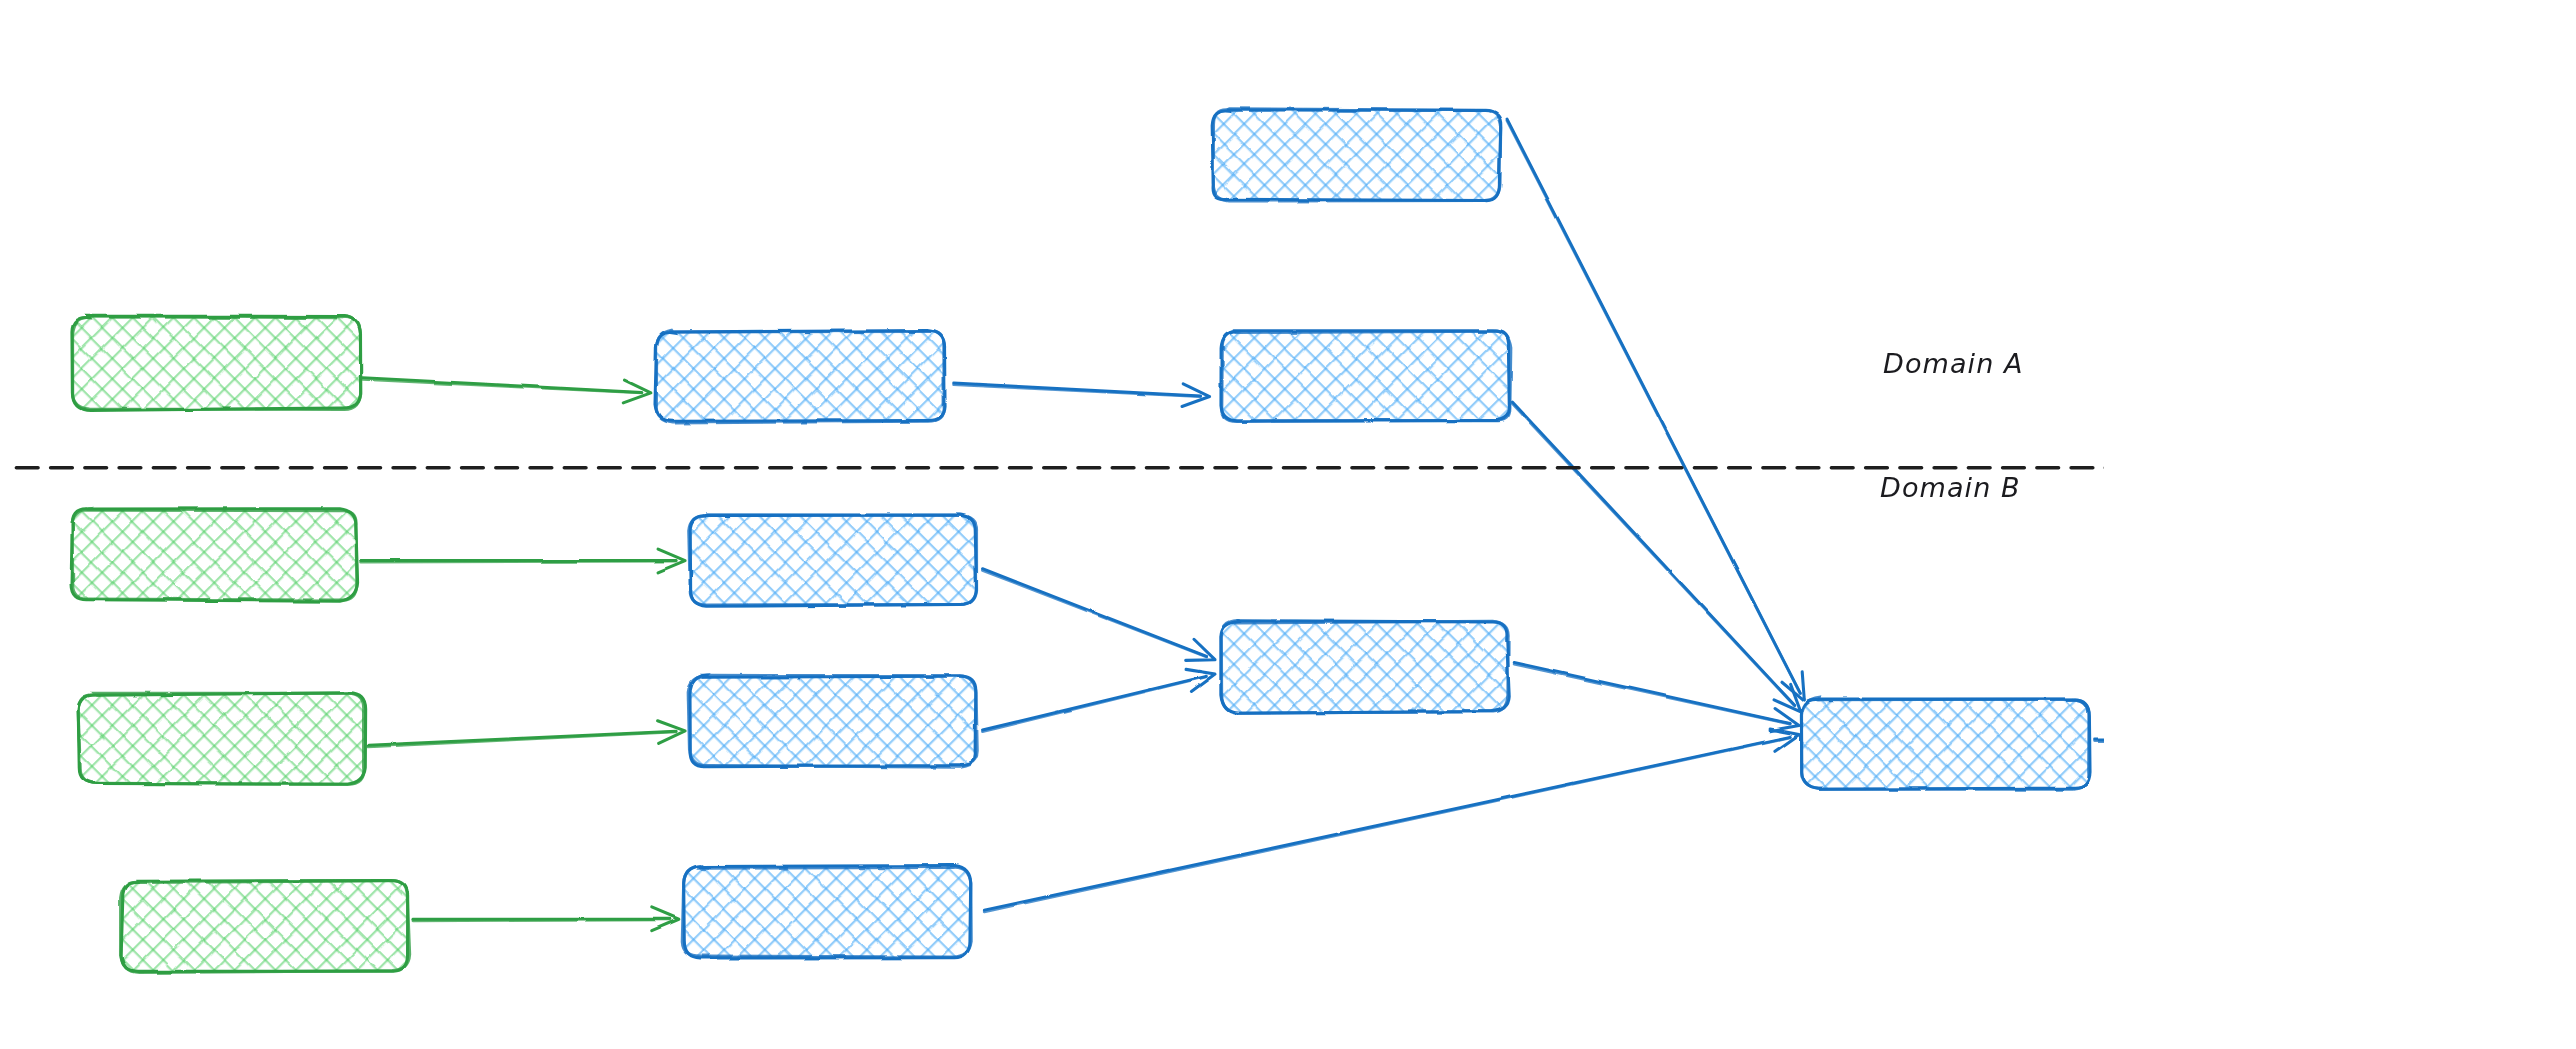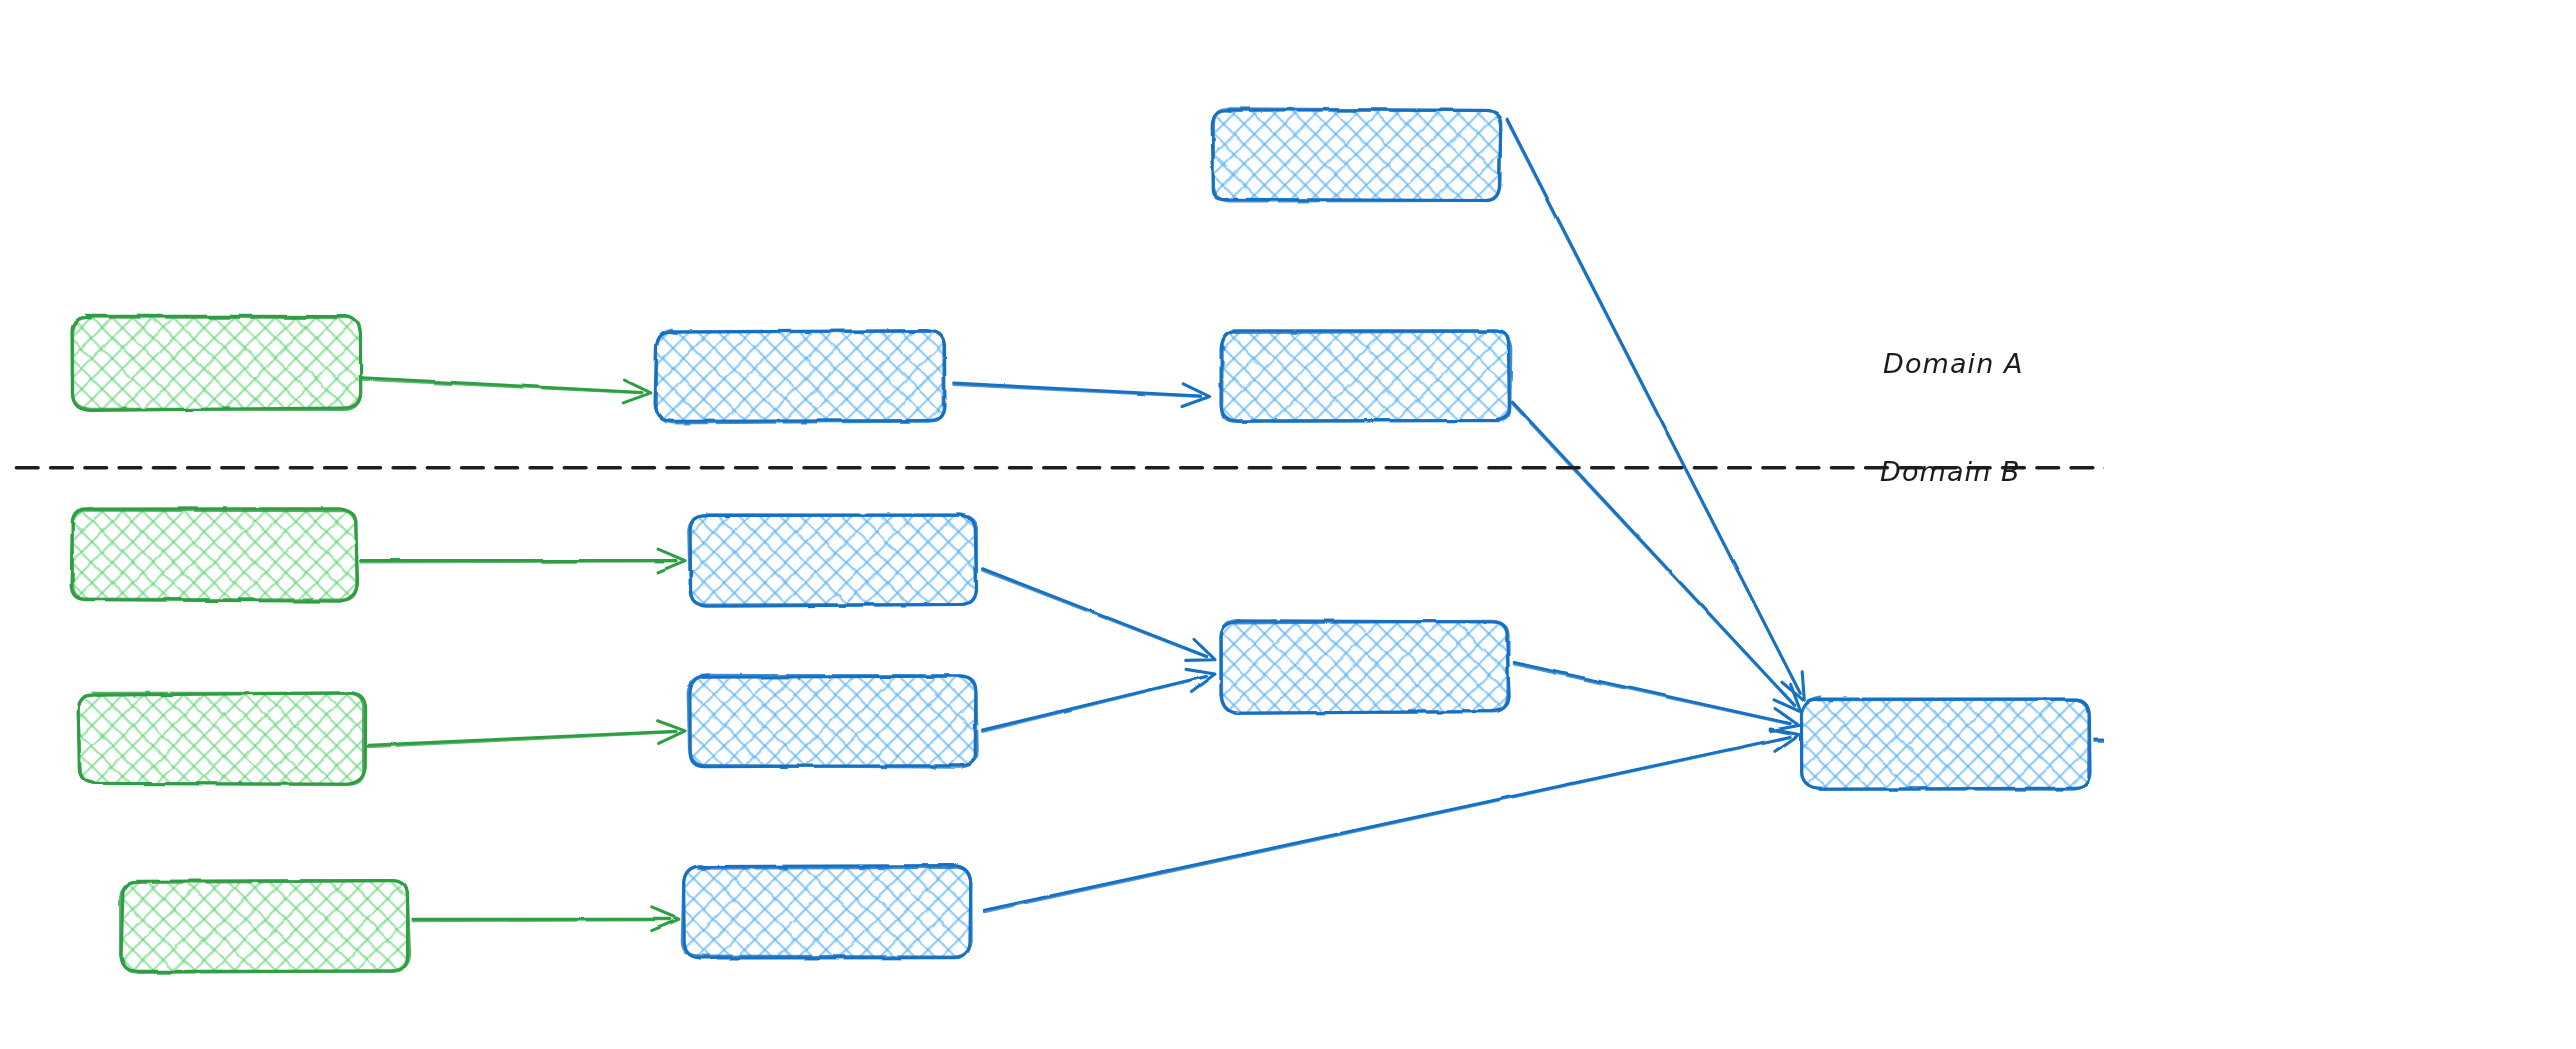--- a/index.html
+++ b/index.html
@@ -31,21 +31,21 @@
     font-family: "DejaVu Sans", sans-serif;
     font-size: 27px;
     font-style: italic;
     font-weight: 400;
     letter-spacing: 1.1px;
     color: #1b1b1f;
     white-space: nowrap;
     user-select: none;
   }
   #domain-a-label { left: 1883px; top: 348px; }
-  #domain-b-label { left: 1880px; top: 456px; }
+  #domain-b-label { left: 1880px; top: 472px; }
 </style>
 </head>
 <body>
 
 <div id="canvas-wrap">
 
   <svg id="diagram-svg" viewBox="0 0 2858 1164">
     <defs>
       <pattern id="hatch-green" width="16" height="16" patternUnits="userSpaceOnUse" patternTransform="rotate(45)">
         <rect width="16" height="16" fill="#ffffff"></rect>

